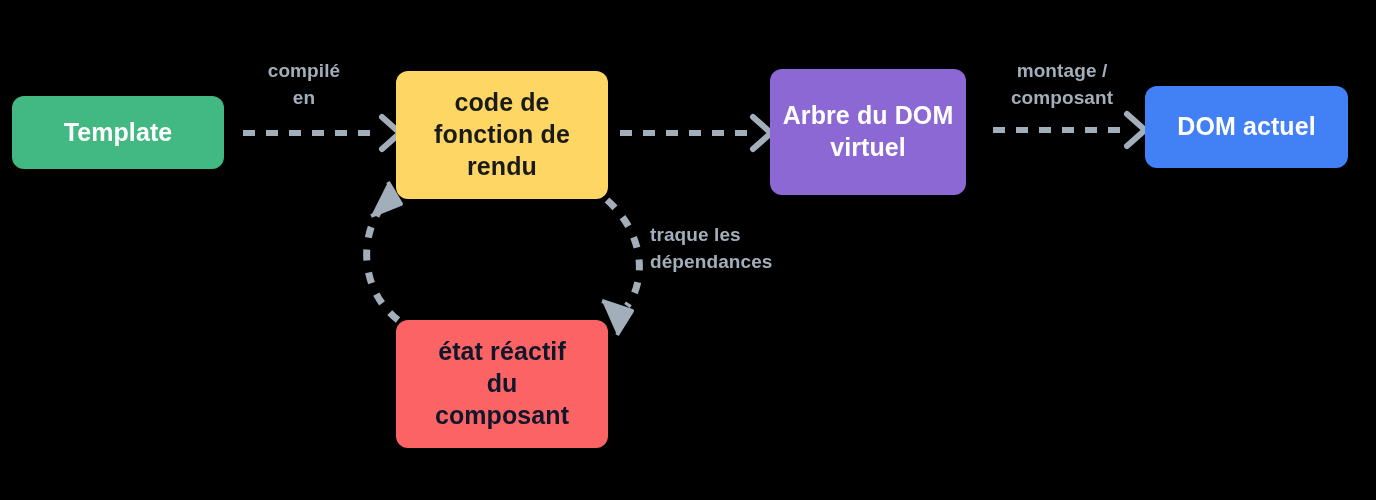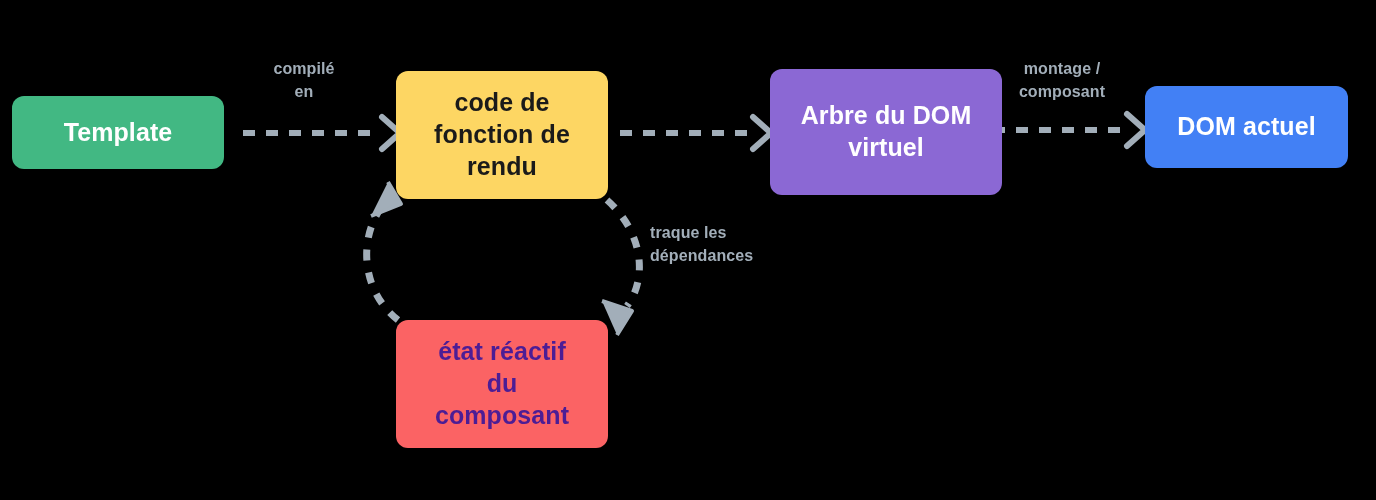--- a/index.html
+++ b/index.html
@@ -34,37 +34,37 @@
   }
   .node-template {
     left: 12px;  top: 96px;  width: 212px; height: 73px;
     background: #42B883; color: #FFFFFF;
   }
   .node-render-fn {
     left: 396px; top: 71px;  width: 212px; height: 128px;
     background: #FDD663; color: #1A1A1A;
   }
   .node-vdom {
-    left: 770px; top: 69px;  width: 232px; height: 126px;
+    left: 770px; top: 69px;  width: 196px; height: 126px;
     background: #8B68D4; color: #FFFFFF;
   }
   .node-dom {
     left: 1145px; top: 86px; width: 203px; height: 82px;
     background: #4280F5; color: #FFFFFF;
   }
   .node-state {
     left: 396px; top: 320px; width: 212px; height: 128px;
-    background: #FB6364; color: #4c1d95;
+    background: #FB6364; color: #0f172a;
   }
 
   
   .edge-label {
     position: absolute;
     color: #A2AEB9;
-    font-size: 16px;
+    font-size: 19px;
     font-weight: 700;
     line-height: 1.42;
     text-align: center;
     white-space: pre-line;
     letter-spacing: 0.1px;
   }
   .lbl-compile  { left: 238px;  top: 58px;  width: 132px; }
   .lbl-returns  { left: 616px;  top: 68px;  width: 160px; }
   .lbl-mount    { left: 982px;  top: 58px;  width: 160px; }
   .lbl-track    { left: 650px;  top: 222px; width: 190px; text-align: left; }

